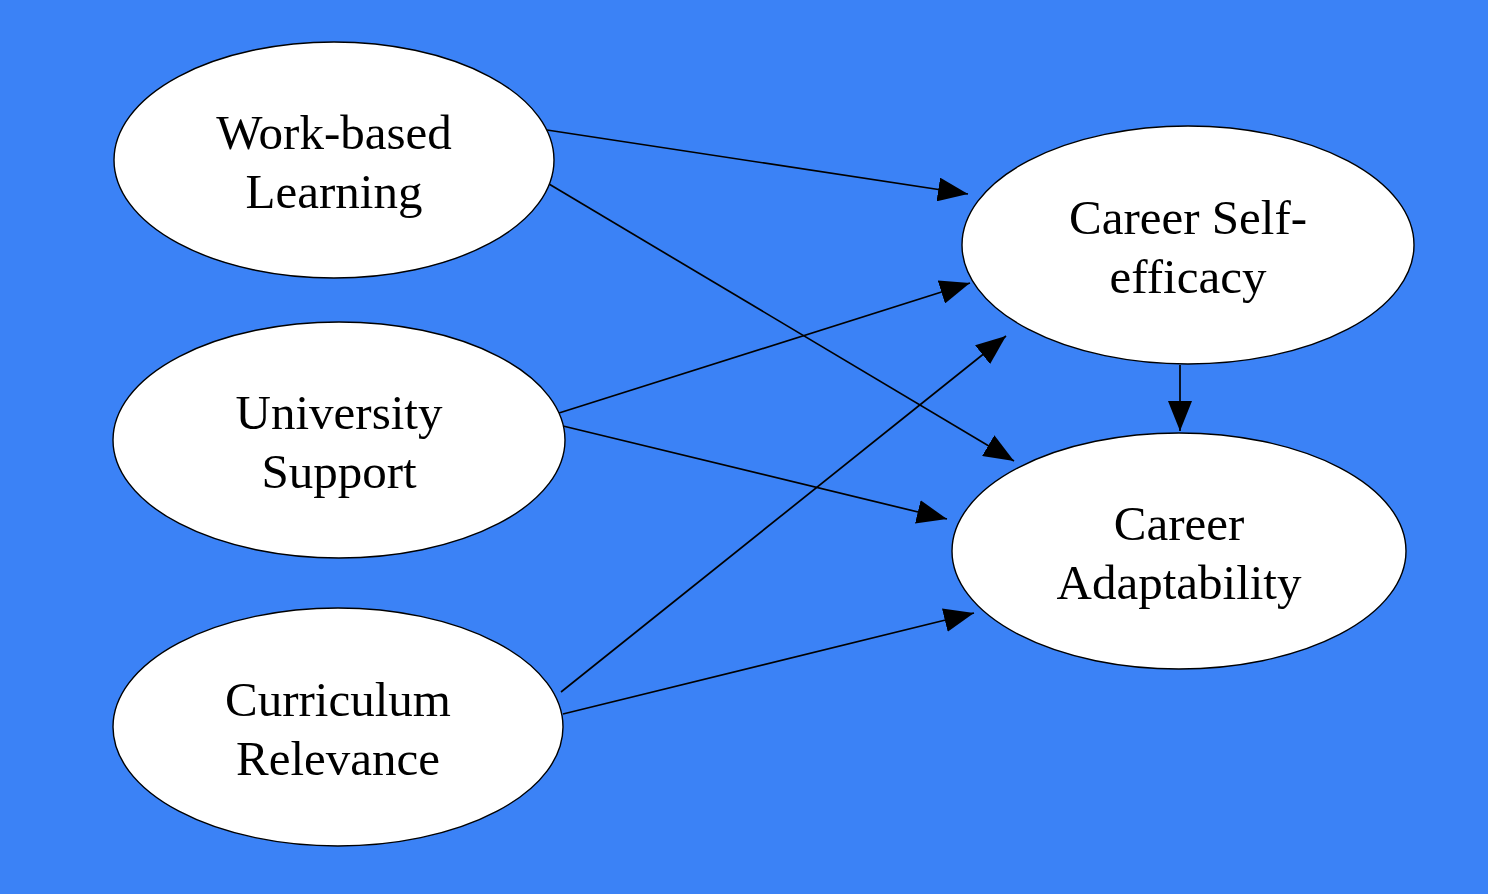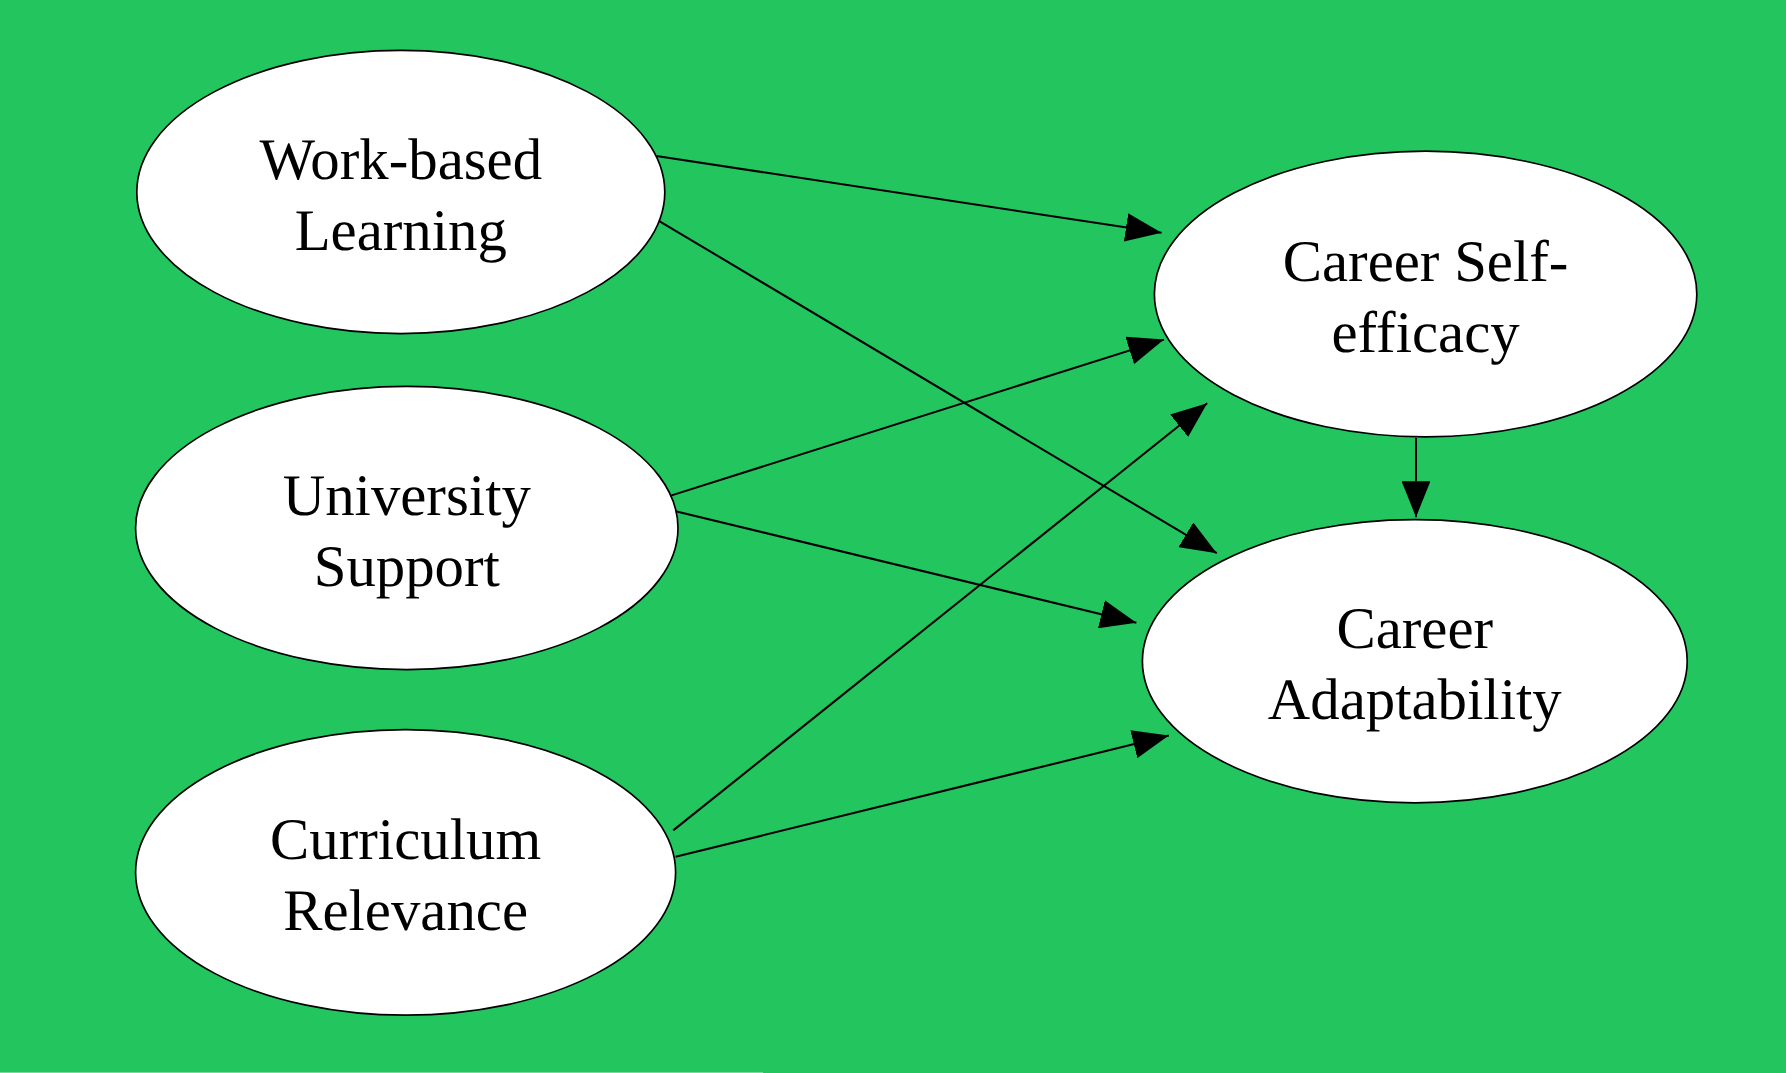--- a/index.html
+++ b/index.html
@@ -4,21 +4,21 @@
 <style>
   html, body {
     margin: 0;
     padding: 0;
     background: #ffffff;
   }
   .canvas {
     position: relative;
     width: 1488px;
     height: 894px;
-    background: #22c55e;
+    background: #3b82f6;
     overflow: hidden;
     text-decoration: underline;
   }
   svg {
     display: block;
     width: 1488px;
     height: 894px;
   }
   .node-ellipse {
     fill: #ffffff;

